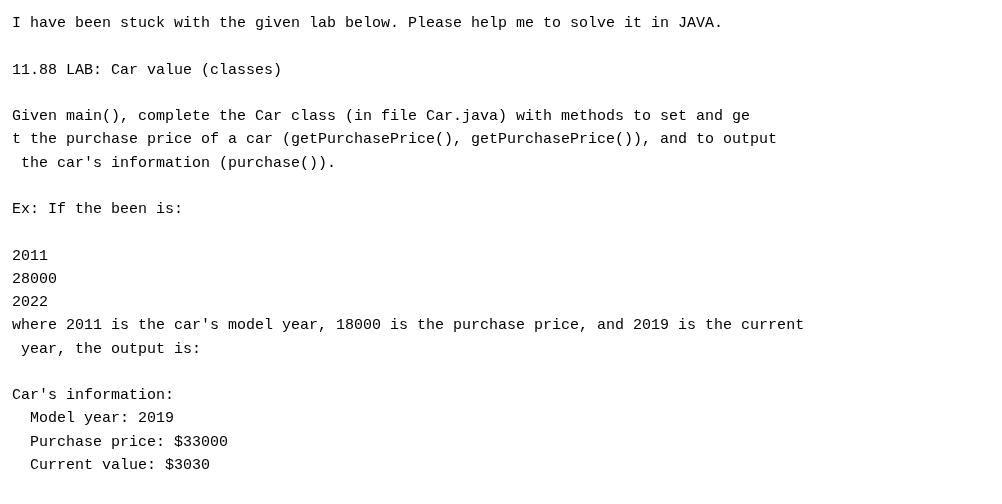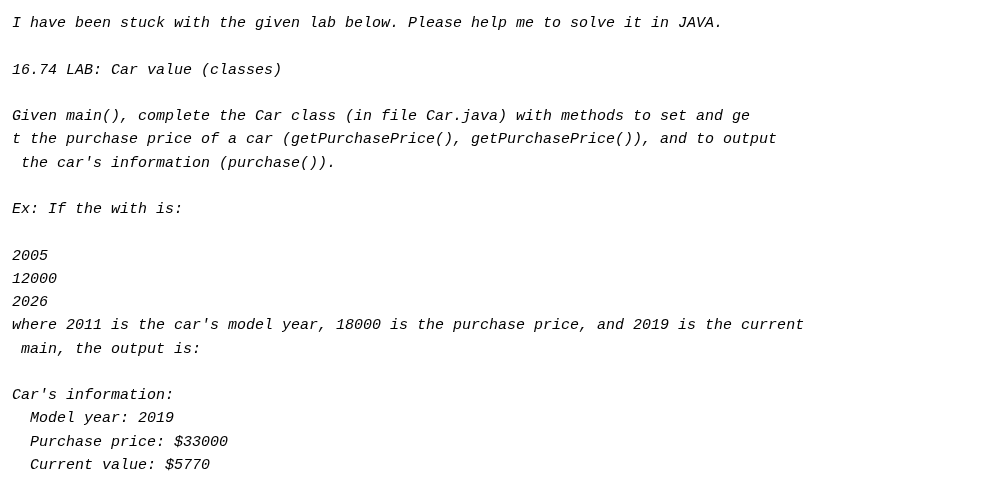--- a/index.html
+++ b/index.html
@@ -9,41 +9,40 @@
       font-family: "Consolas", "Courier New", monospace;
       font-size: 15px;
       line-height: 1.55;
       color: #000000;
       width: 1002px;
       box-sizing: border-box;
     }
     .line {
       white-space: pre-wrap;
       min-height: 1.55em;
-      font-style: italic;
     }
     .indent {
       padding-left: 2ch;
     }
   </style>
 </head>
 <body>
 
 <div class="line">I have been stuck with the given lab below. Please help me to solve it in JAVA.</div>
 <div class="line"></div>
-<div class="line">16.74 LAB: Car value (classes)</div>
+<div class="line">11.88 LAB: Car value (classes)</div>
 <div class="line"></div>
 <div class="line">Given main(), complete the Car class (in file Car.java) with methods to set and ge</div>
 <div class="line">t the purchase price of a car (getPurchasePrice(), getPurchasePrice()), and to output</div>
 <div class="line"> the car's information (purchase()).</div>
 <div class="line"></div>
-<div class="line">Ex: If the with is:</div>
+<div class="line">Ex: If the been is:</div>
 <div class="line"></div>
-<div class="line">2005</div>
-<div class="line">12000</div>
-<div class="line">2026</div>
+<div class="line">2011</div>
+<div class="line">28000</div>
+<div class="line">2022</div>
 <div class="line">where 2011 is the car's model year, 18000 is the purchase price, and 2019 is the current</div>
-<div class="line"> main, the output is:</div>
+<div class="line"> year, the output is:</div>
 <div class="line"></div>
 <div class="line">Car's information:</div>
 <div class="line indent">Model year: 2019</div>
 <div class="line indent">Purchase price: $33000</div>
-<div class="line indent">Current value: $5770</div>
+<div class="line indent">Current value: $3030</div>
 
 </body></html>

